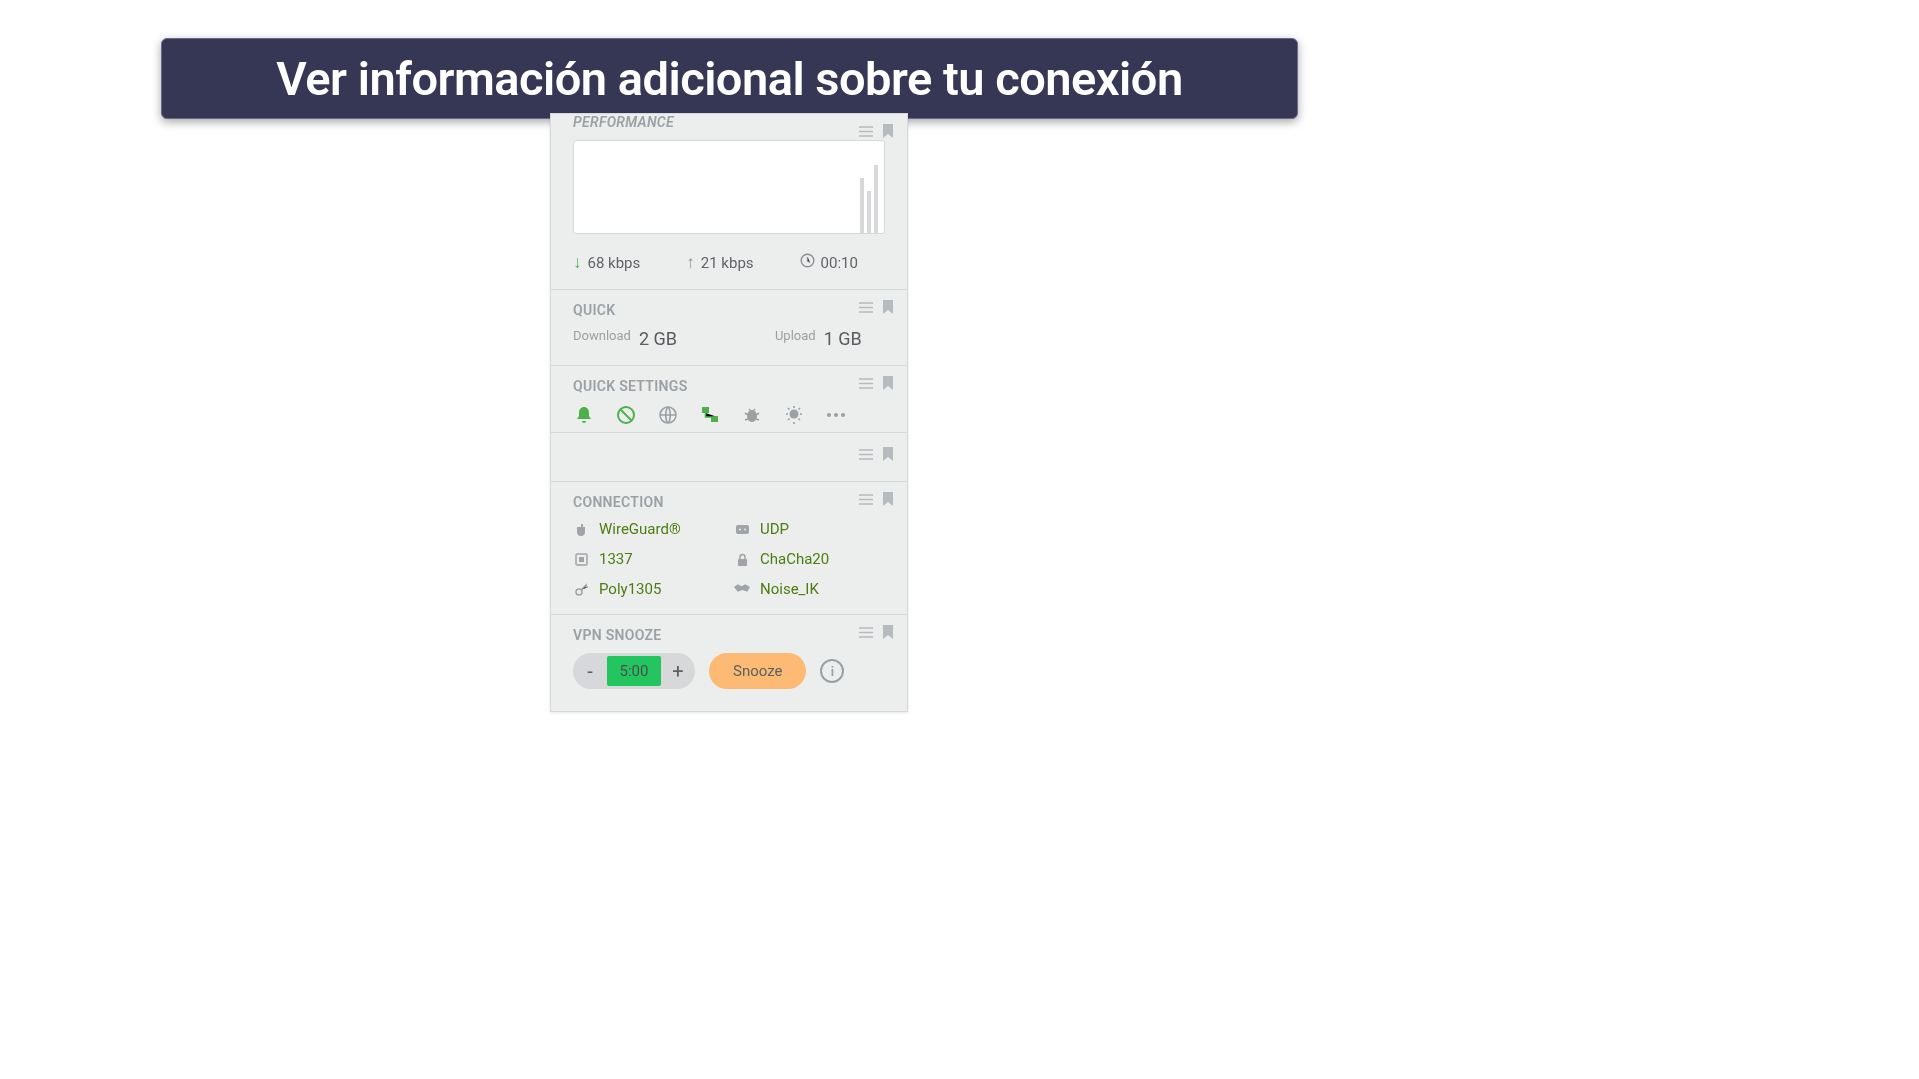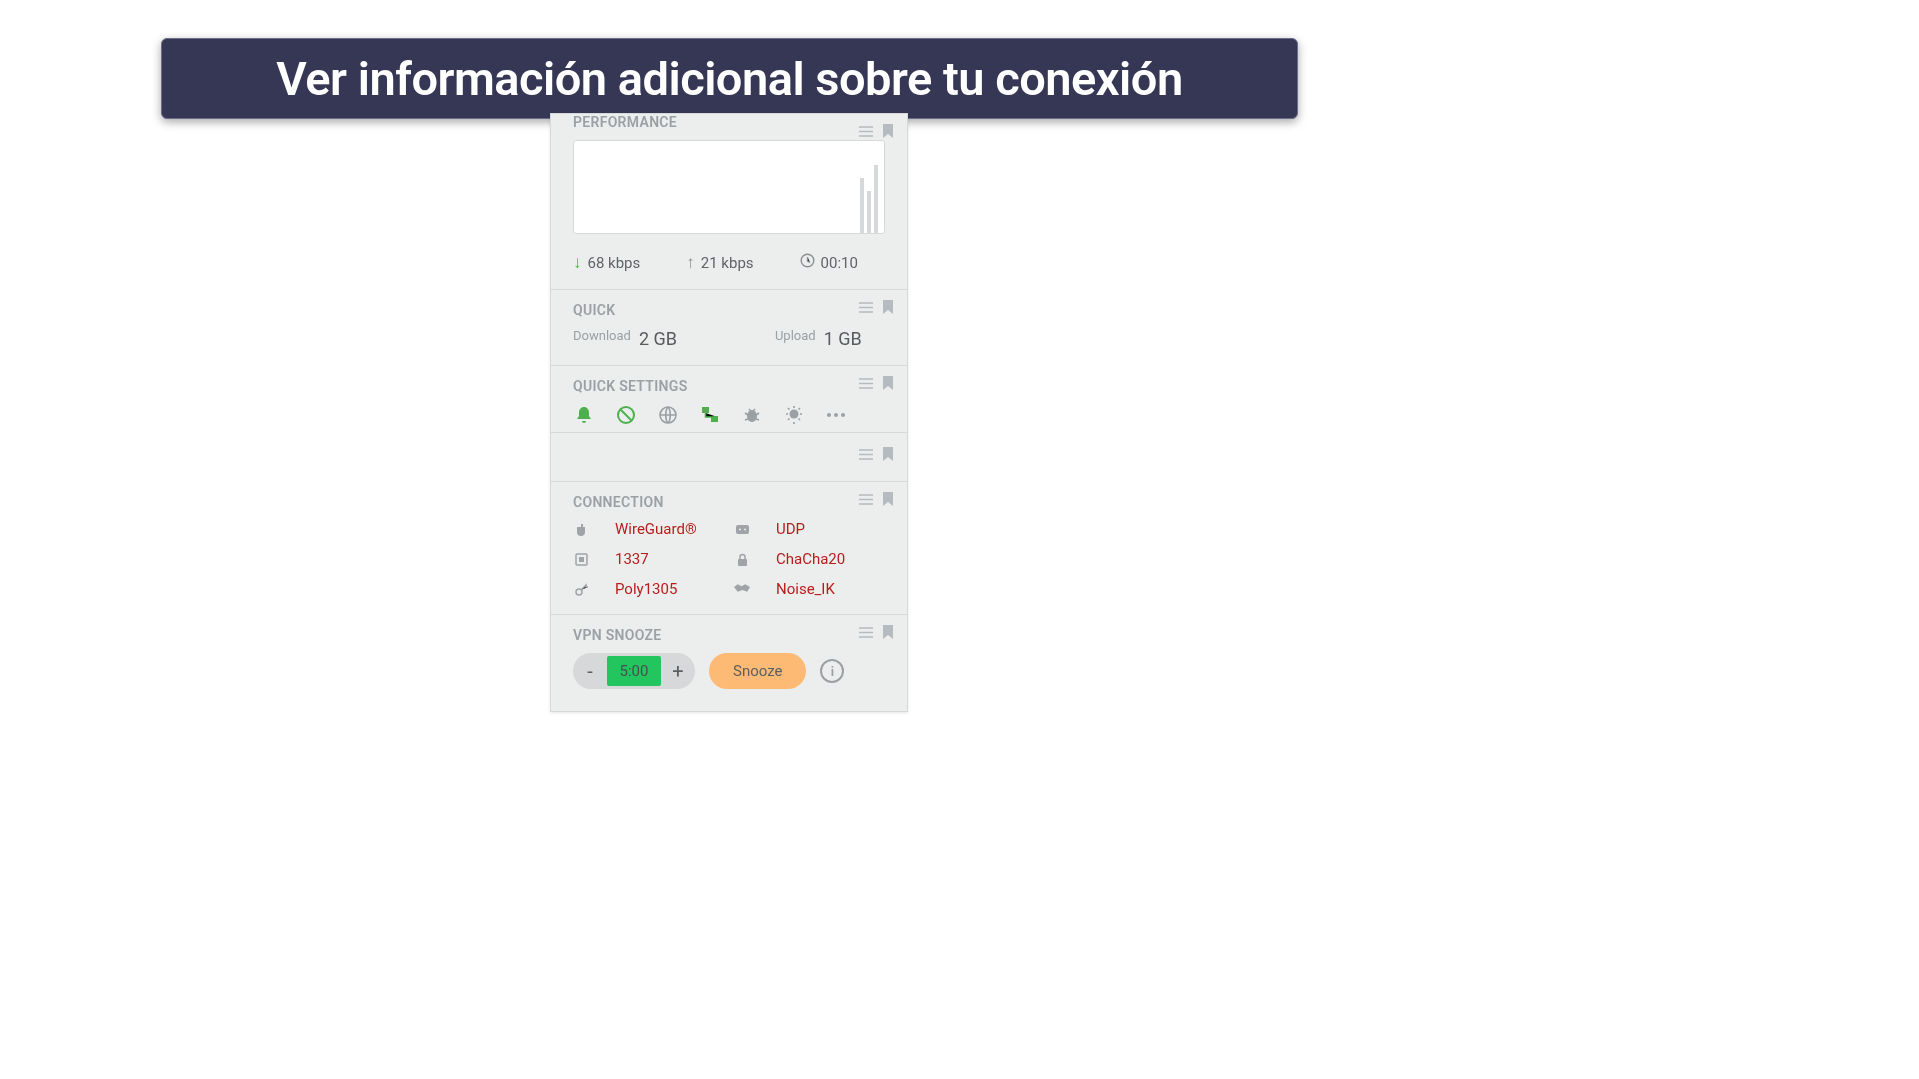--- a/index.html
+++ b/index.html
@@ -119,22 +119,22 @@
   .conn-grid {
     display: grid;
     grid-template-columns: 1fr 1fr;
     row-gap: 12px;
     column-gap: 10px;
     margin-top: 6px;
   }
   .conn-item {
     display: flex;
     align-items: center;
-    gap: 26px;
-    color: #b91c1c;
+    gap: 10px;
+    color: #4d7c0f;
     font-size: 15px;
   }
   .conn-item .ic { width: 16px; height: 16px; display:flex; align-items:center; justify-content:center; color:#a0a4a8; }
   .snooze-row {
     display: flex;
     align-items: center;
     gap: 14px;
     margin-top: 6px;
   }
   .stepper {
@@ -185,21 +185,21 @@
     border-radius: 50%;
     display: flex;
     align-items: center;
     justify-content: center;
     color: #9aa0a4;
     font-size: 13px;
     font-weight: 600;
   }
   
   .section.perf { padding-top: 0; }
-  .section.perf .section-header { margin-top: 0; }
+  .section.perf .section-header { margin-top: 0; font-style: italic; }
 </style>
 </head>
 <body>
 
 <div class="banner">
   <span class="banner-text">Ver información adicional sobre tu conexión</span>
 </div>
 
 <div class="panel">
 

